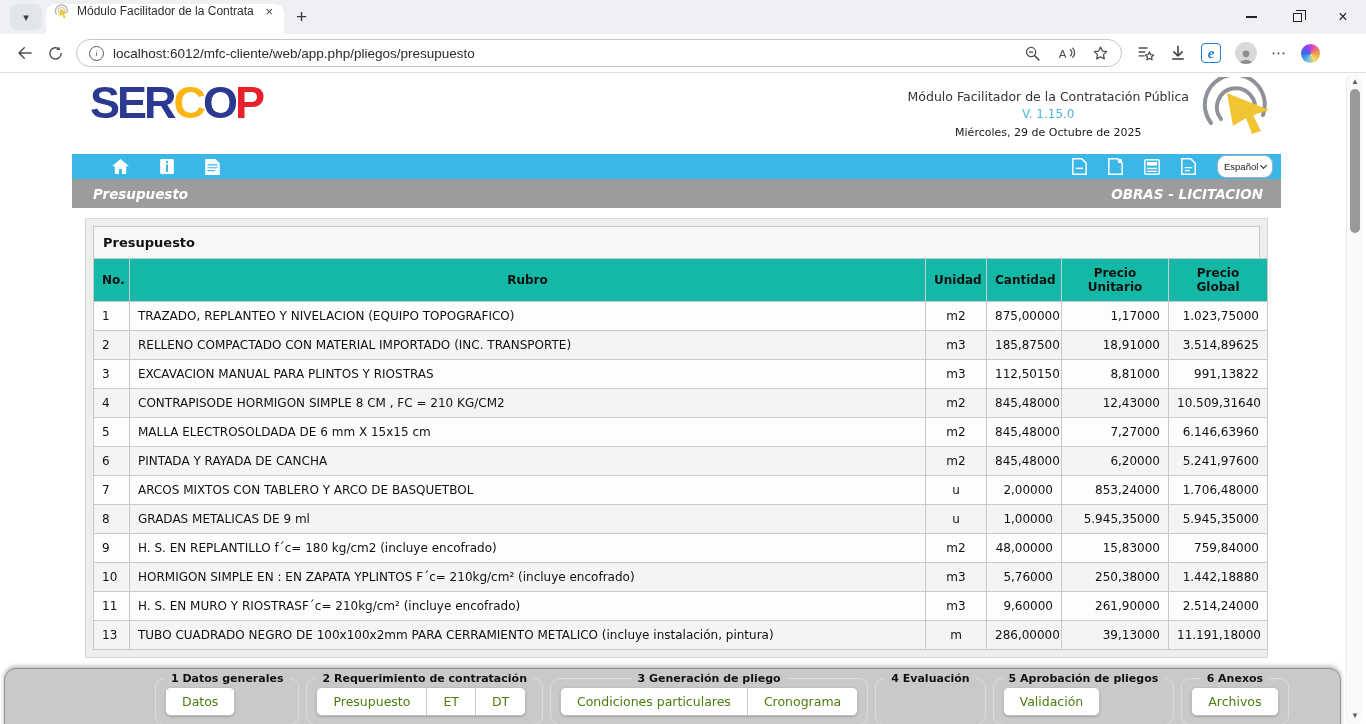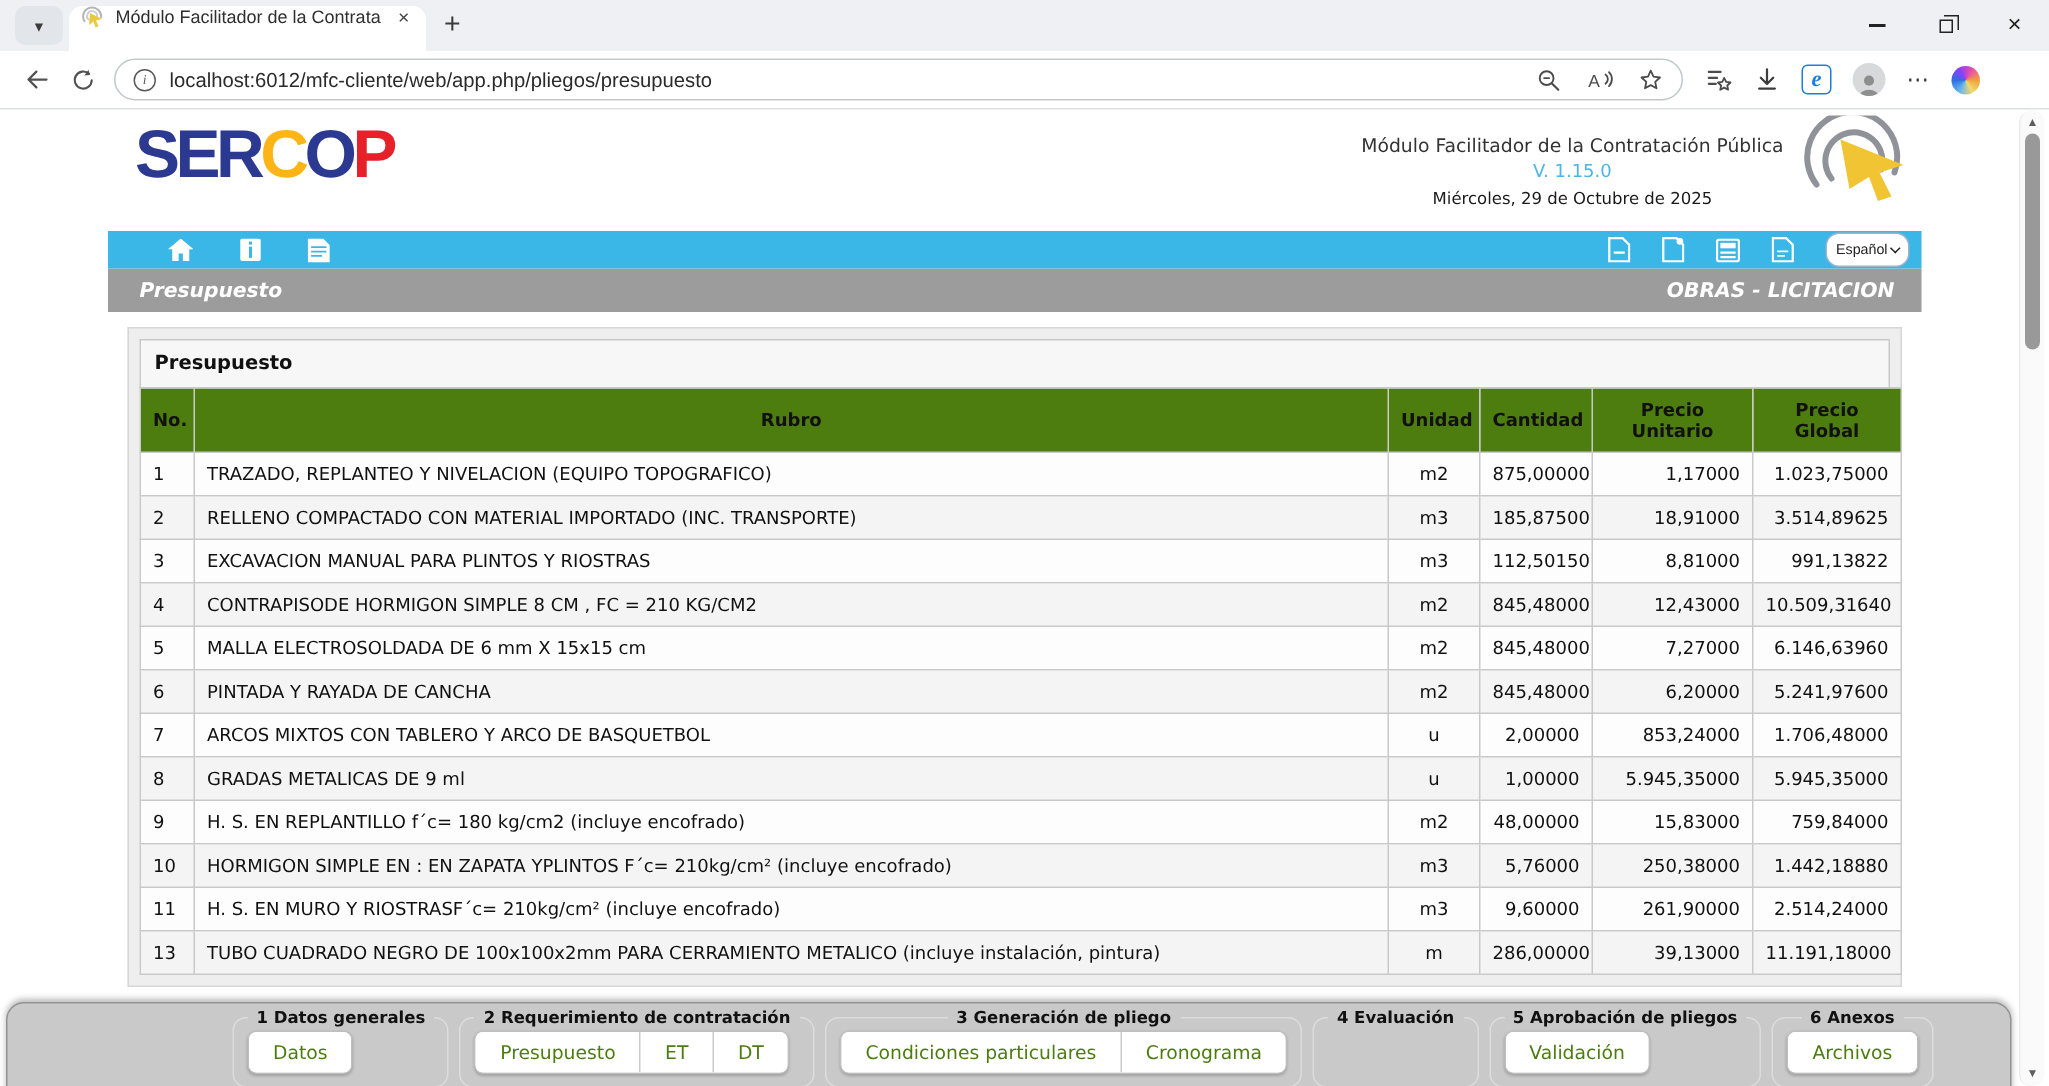--- a/index.html
+++ b/index.html
@@ -63,21 +63,21 @@
   .titlebar { height:29px; background:#9c9c9c; color:#fff; display:flex; align-items:center;
     justify-content:space-between; padding:0 18px 0 21px; font-style:italic; font-weight:bold;
     font-size:13.5px; font-family:"DejaVu Sans",sans-serif; }
 
   .panel { margin:10px 13px 0 13px; background:#eeeeee; border:1px solid #d6d6d6; padding:7px; }
   .tbl-caption { border:1px solid #c9c9c9; border-bottom:none; background:#f7f7f7; font-weight:bold;
     font-size:13px; color:#111; padding:8px 9px; font-family:"DejaVu Sans",sans-serif; }
   table.budget { width:100%; border-collapse:collapse; font-size:12px; color:#111; background:#fff;
     font-family:"DejaVu Sans",sans-serif; table-layout:fixed; }
   table.budget th, table.budget td { border:1px solid #c9c9c9; padding:7px 8px; }
-  table.budget th { background:#4d7c0f; font-weight:bold; text-align:center;margin-top:23px; }
+  table.budget th { background:#14b8a6; font-weight:bold; text-align:center;margin-top:23px; }
   table.budget tbody tr:nth-child(odd) { background:#fdfdfd; }
   table.budget tbody tr:nth-child(even) { background:#f4f4f4; }
   td.col-no { text-align:left; }
   td.col-rubro { text-align:left; white-space:nowrap; overflow:hidden; }
   td.col-unidad { text-align:center; }
   td.col-cantidad, td.col-pu, td.col-pg { text-align:right; }
 
   
   .bottombar { position:absolute; left:4px; top:668px; width:1337px; height:70px; background:#c9c9c9;
     border:1px solid #949494; border-radius:12px 12px 0 0; box-shadow:0 -2px 4px rgba(0,0,0,.28);

